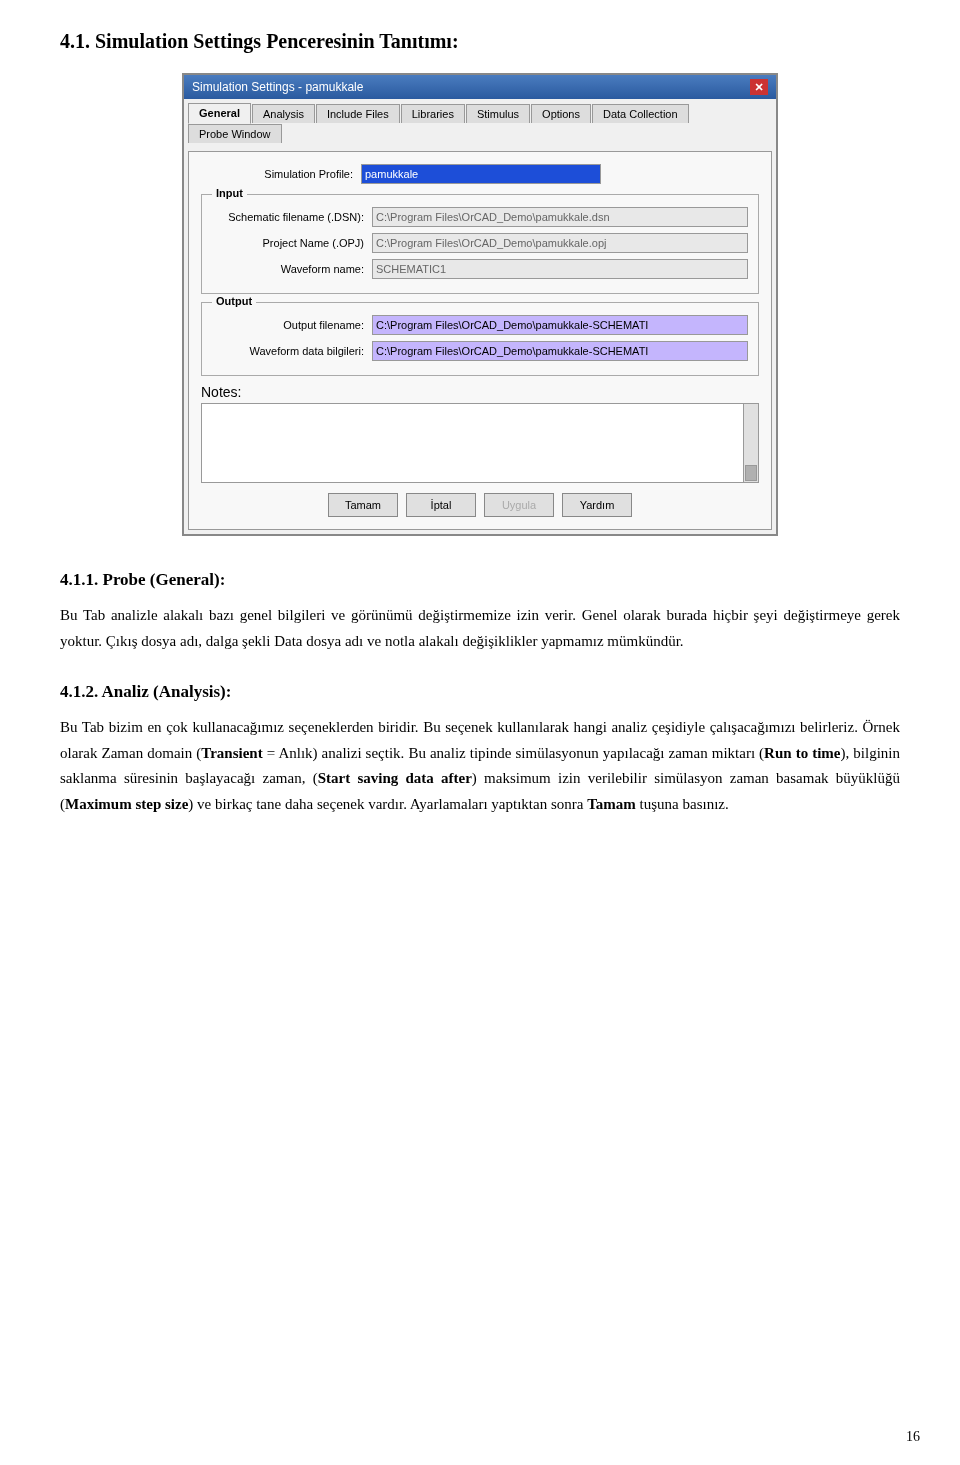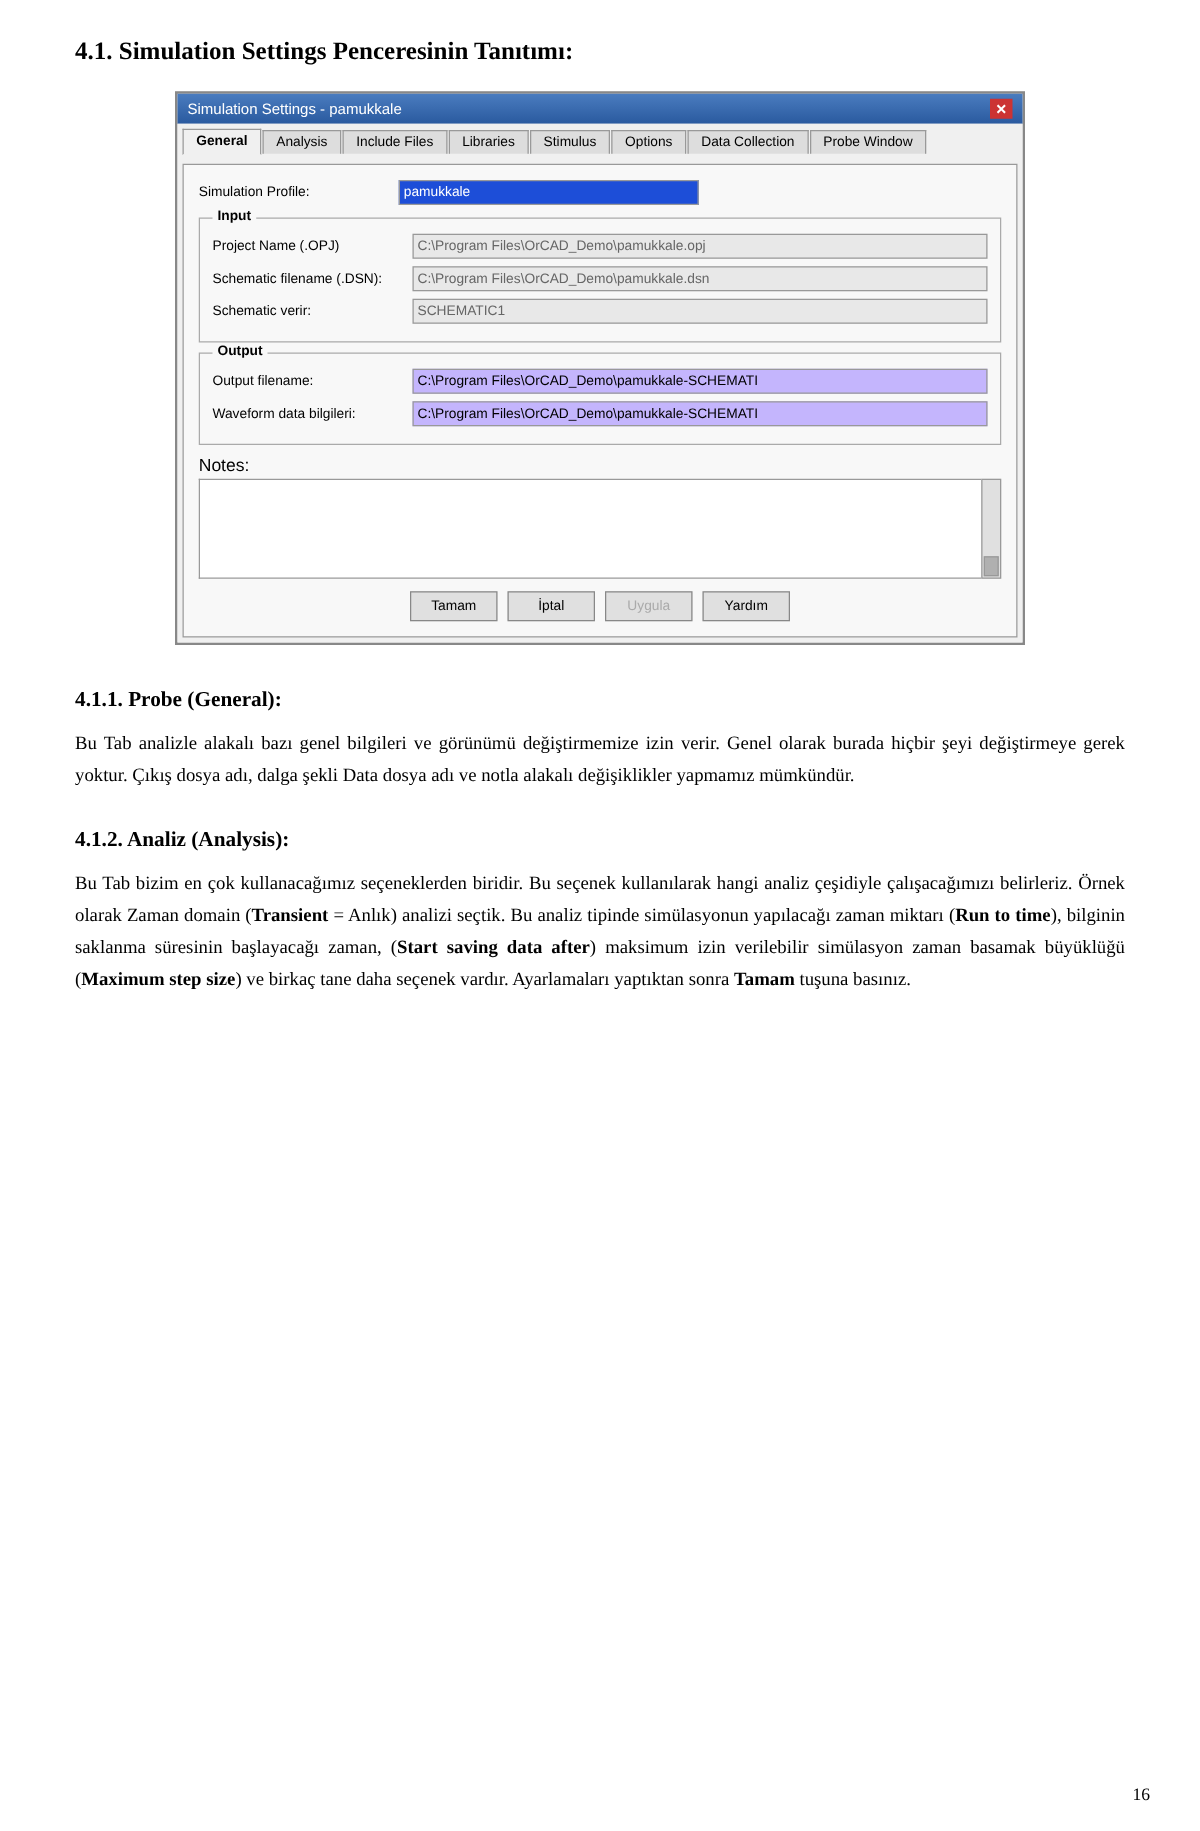--- a/index.html
+++ b/index.html
@@ -20,21 +20,21 @@
       margin-bottom: 20px;
     }
 
     
     .dialog-wrapper {
       display: flex;
       justify-content: center;
       margin-bottom: 30px;
     }
     .dialog {
-      width: 680px;
+      width: 596px;
       border: 2px solid #888;
       background: #f0f0f0;
       font-family: Arial, sans-serif;
       font-size: 12px;
     }
     .dialog-titlebar {
       background: linear-gradient(to bottom, #4a7cbf, #2a5a9f);
       color: white;
       padding: 4px 8px;
       font-size: 12px;
@@ -93,21 +93,21 @@
     
     .form-row {
       display: flex;
       align-items: center;
       margin-bottom: 6px;
     }
     .form-label {
       font-family: Arial, sans-serif;
       font-size: 11px;
       width: 160px;
-      text-align: left;
+      text-align: right;
       padding-right: 8px;
       color: #000;
     }
     .form-input {
       flex: 1;
       height: 20px;
       border: 1px solid #999;
       background: #c4b5fd;
       font-family: Arial, sans-serif;
       font-size: 11px;
@@ -262,29 +262,29 @@
 
         <div class="form-row" style="margin-bottom:10px;">
           <div class="form-label">Simulation Profile:</div>
           <input class="form-input highlighted" type="text" value="pamukkale" style="max-width: 240px;">
         </div>
 
         <div class="group-box">
           <div class="group-box-label">Input</div>
           <div class="group-box-content">
             <div class="form-row">
+              <div class="form-label">Schematic filename (.DSN):</div>
+              <input class="form-input readonly" type="text" value="C:\Program Files\OrCAD_Demo\pamukkale.dsn" readonly="" style="">
+            </div>
+            <div class="form-row">
               <div class="form-label">Project Name (.OPJ)</div>
               <input class="form-input readonly" type="text" value="C:\Program Files\OrCAD_Demo\pamukkale.opj" readonly="" style="">
             </div>
             <div class="form-row">
-              <div class="form-label">Schematic filename (.DSN):</div>
-              <input class="form-input readonly" type="text" value="C:\Program Files\OrCAD_Demo\pamukkale.dsn" readonly="" style="">
-            </div>
-            <div class="form-row">
-              <div class="form-label">Schematic verir:</div>
+              <div class="form-label">Waveform name:</div>
               <input class="form-input readonly" type="text" value="SCHEMATIC1" readonly="" style="">
             </div>
           </div>
         </div>
 
         <div class="group-box">
           <div class="group-box-label">Output</div>
           <div class="group-box-content">
             <div class="form-row">
               <div class="form-label">Output filename:</div>

